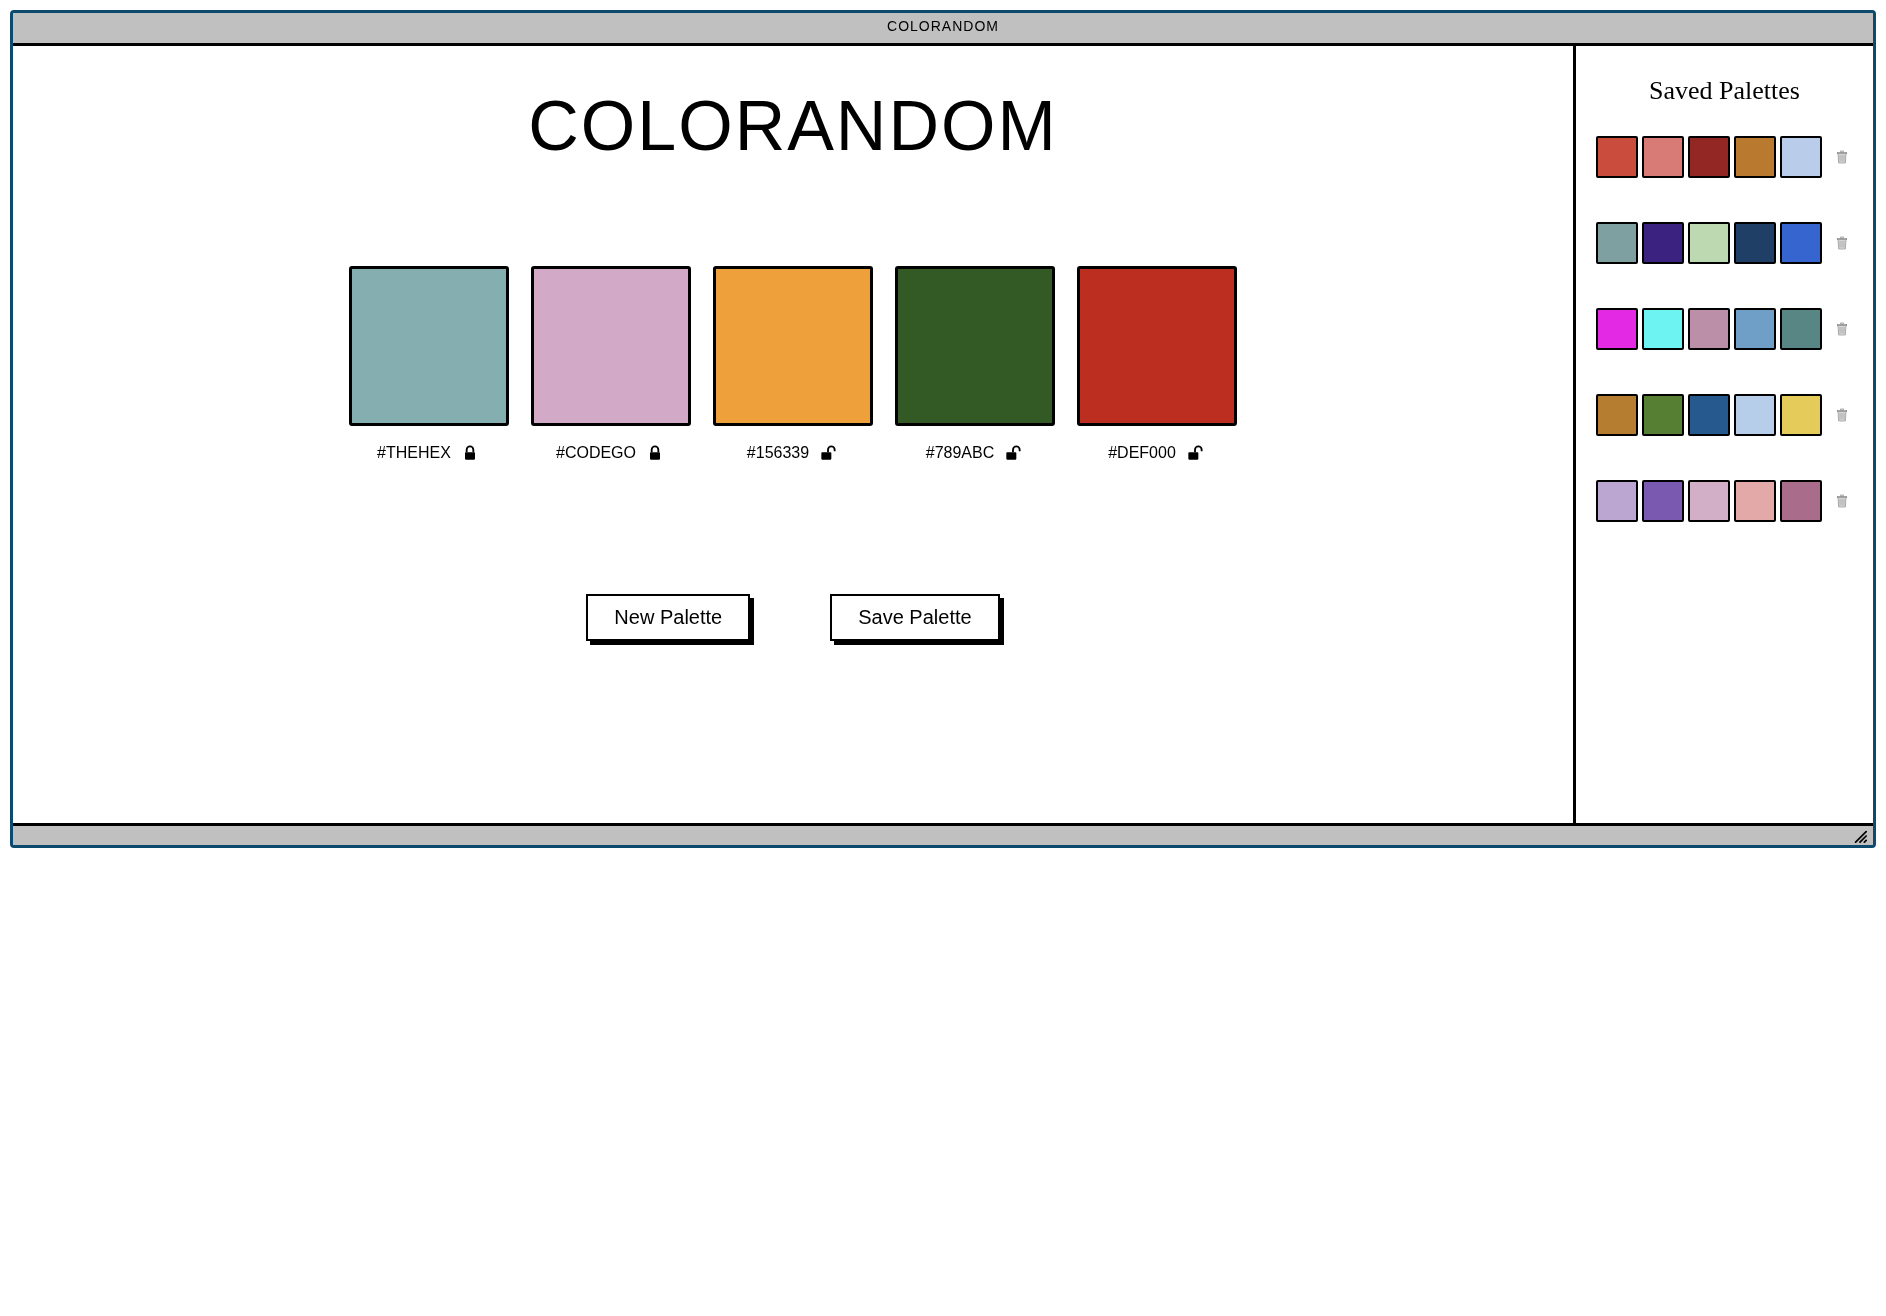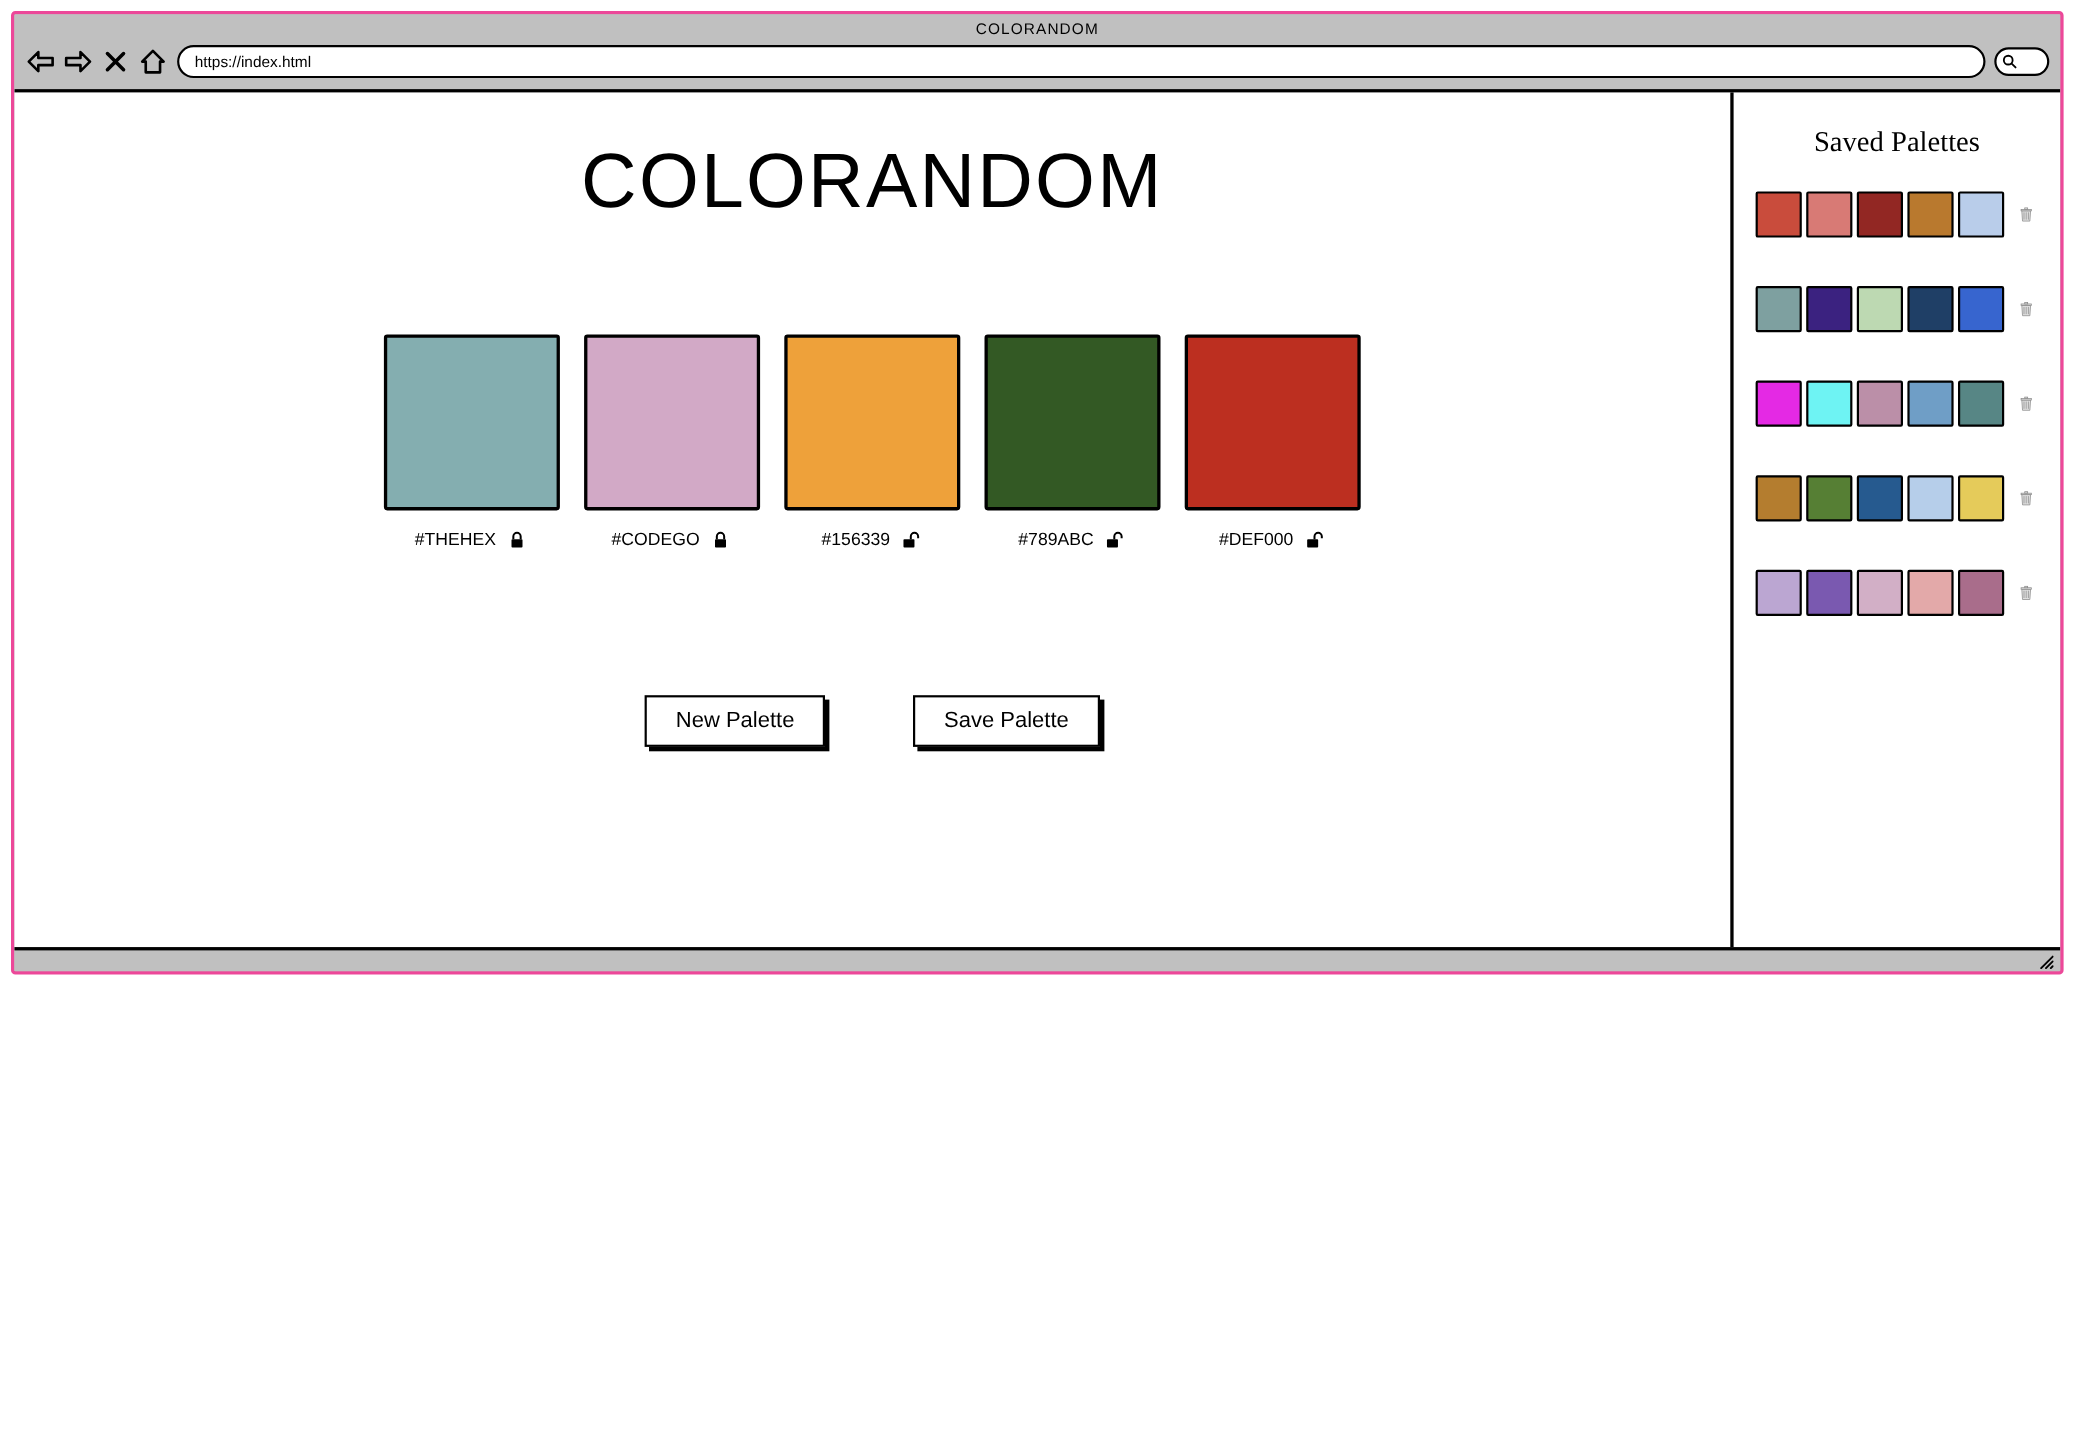--- a/index.html
+++ b/index.html
@@ -2,21 +2,21 @@
 <html><head>
   <meta charset="utf-8">
   <style>
     * { box-sizing: border-box; margin: 0; padding: 0; }
     body {
       font-family: "Comic Sans MS", "Segoe Script", cursive, sans-serif;
       background: #fff;
       padding: 10px;
     }
     .browser-frame {
-      border: 3px solid #ec4899;
+      border: 3px solid #0c4a6e;
       border-radius: 4px;
       background: #c0c0c0;
       overflow: hidden;
     }
     .browser-top {
       background: #c0c0c0;
       padding: 2px 0 6px 0;
     }
     .browser-title {
       text-align: center;
@@ -174,51 +174,20 @@
       align-items: center;
       padding-right: 6px;
     }
   </style>
 </head>
 <body>
 
 <div class="browser-frame">
   <div class="browser-top">
     <div class="browser-title">COLORANDOM</div>
-    <div class="browser-bar">
-      <div class="nav-icons">
-        <div class="nav-icon">
-          <svg viewBox="0 0 24 24" width="26" height="26">
-              <path d="M22 9 L10 9 L10 4 L2 12 L10 20 L10 15 L22 15 Z" fill="none" stroke="#000" stroke-width="2.2" stroke-linejoin="round"></path>
-            </svg>
-        </div>
-        <div class="nav-icon">
-          <svg viewBox="0 0 24 24" width="26" height="26">
-              <path d="M2 9 L14 9 L14 4 L22 12 L14 20 L14 15 L2 15 Z" fill="none" stroke="#000" stroke-width="2.2" stroke-linejoin="round"></path>
-            </svg>
-        </div>
-        <div class="nav-icon">
-          <svg viewBox="0 0 24 24" width="22" height="22">
-              <path d="M4 4 L20 20 M20 4 L4 20" stroke="#000" stroke-width="3.5" stroke-linecap="round"></path>
-            </svg>
-        </div>
-        <div class="nav-icon">
-          <svg viewBox="0 0 24 24" width="26" height="26">
-              <path d="M3 12 L12 3 L21 12 L18 12 L18 21 L6 21 L6 12 Z" fill="none" stroke="#000" stroke-width="2.2" stroke-linejoin="round"></path>
-            </svg>
-        </div>
-      </div>
-      <input class="url-bar" value="https://index.html" style="">
-      <div class="search-pill">
-        <svg viewBox="0 0 24 24" width="16" height="16">
-            <circle cx="10" cy="10" r="6" fill="none" stroke="#000" stroke-width="2.5"></circle>
-            <path d="M15 15 L20 20" stroke="#000" stroke-width="2.5" stroke-linecap="round"></path>
-          </svg>
-      </div>
-    </div>
   </div>
 
   <div class="content-wrapper">
     <div class="main">
       <h1 class="app-title">COLORANDOM</h1>
 
       <div class="palette-row" id="palette-row">
           <div class="swatch-col">
             <div class="swatch" style="background: rgb(132, 174, 176);"></div>
             <div class="swatch-label-row">

